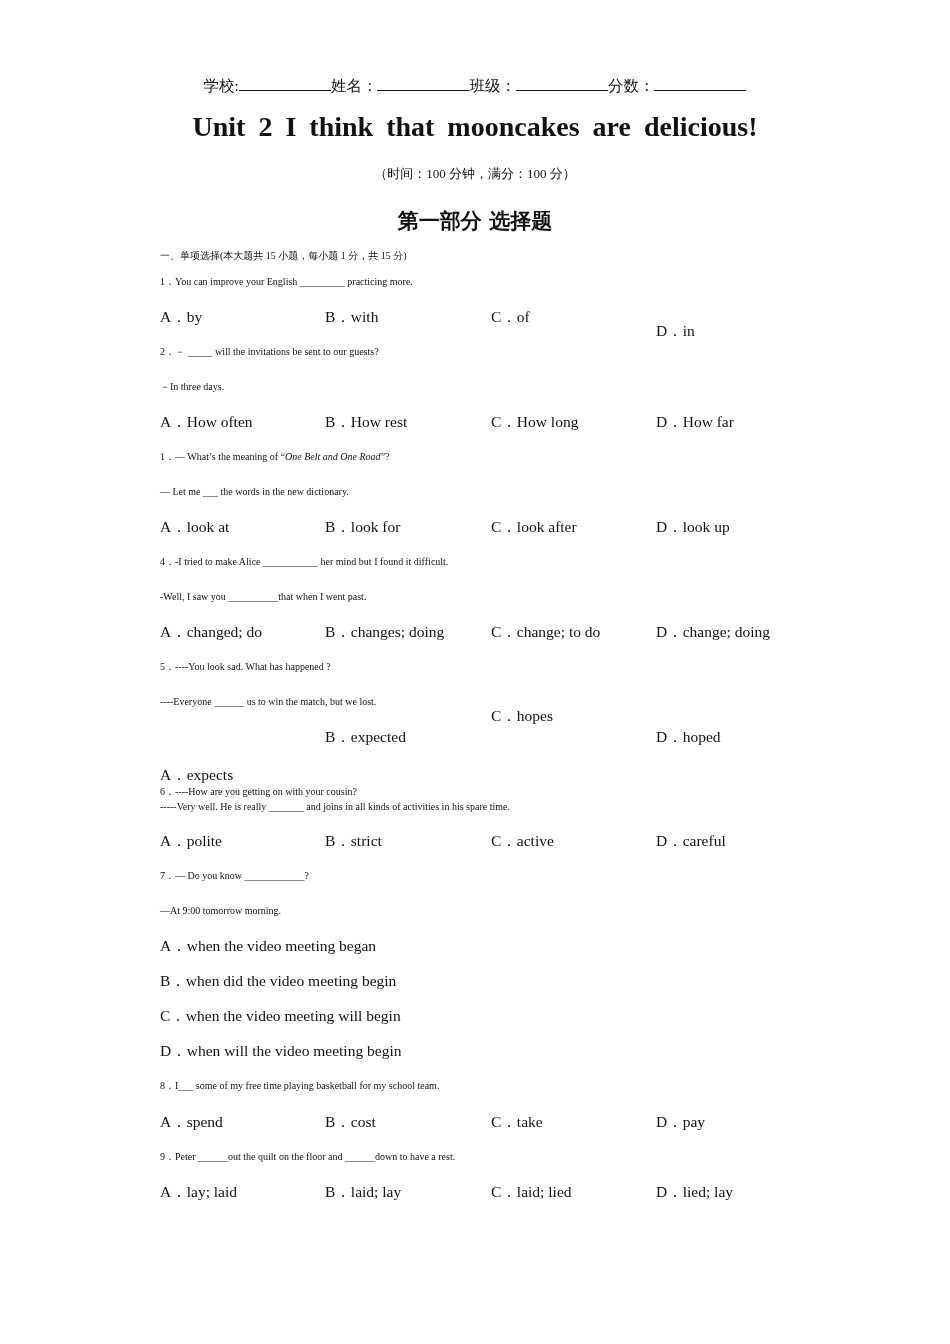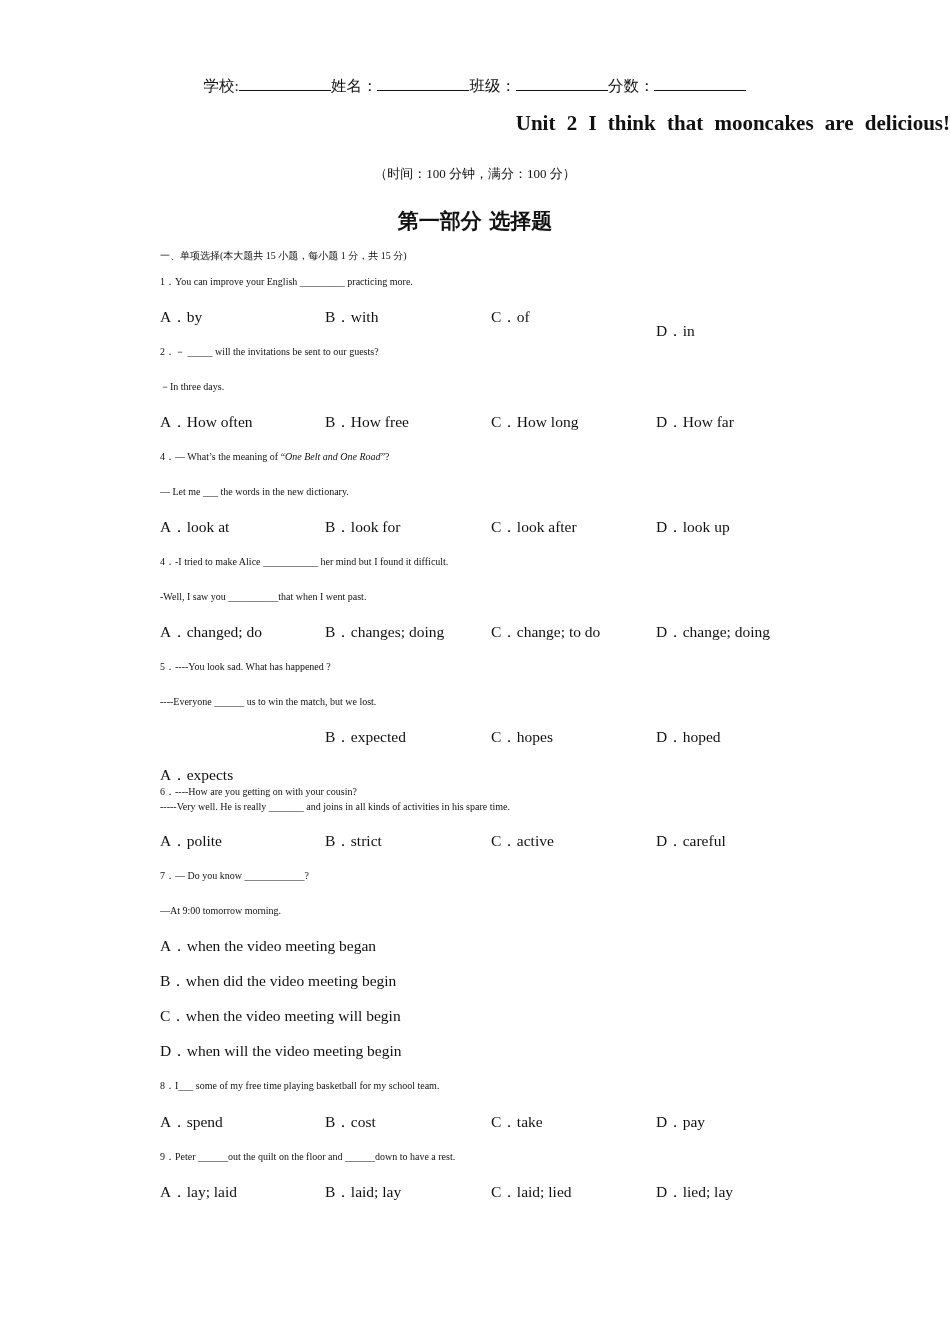--- a/index.html
+++ b/index.html
@@ -1,22 +1,22 @@
 <!DOCTYPE html>
 <html><head>
 <meta charset="utf-8">
 <style>
   html, body { margin:0; padding:0; background:#ffffff; }
   body { width:950px; height:1344px; position:relative; overflow:hidden;
          font-family:"Liberation Serif", "DejaVu Serif", serif; color:#111; }
   .line { position:absolute; left:160px; font-size:10px; white-space:nowrap; line-height:20px; }
   .header { position:absolute; top:76px; left:0; width:950px; text-align:center; font-size:15.5px; }
   .blank-s { display:inline-block; border-bottom:1px solid #111; height:14px; vertical-align:baseline; }
-  .title { position:absolute; top:111px; left:0; width:950px; text-align:right;
-           font-weight:bold; font-size:21px; word-spacing:6px; }
+  .title { position:absolute; top:111px; left:0; width:950px; text-align:center;
+           font-weight:bold; font-size:28px; word-spacing:6px; }
   .sub { position:absolute; top:165px; left:0; width:950px; text-align:center; font-size:13px; }
   .part { position:absolute; top:207px; left:0; width:950px; text-align:center; font-weight:bold; font-size:21px;
           font-family:"DejaVu Sans", sans-serif; }
   .opt { position:absolute; font-size:15.5px; white-space:nowrap; line-height:20px; }
   .c1 { left:160px; } .c2 { left:325px; } .c3 { left:491px; } .c4 { left:656px; }
 </style>
 </head>
 <body>
 
 <div class="header">
@@ -30,43 +30,43 @@
 
 <div class="line" style="top:272px">1．You can improve your English _________ practicing more.</div>
 <div class="opt c1" style="top:307px">A．by</div>
 <div class="opt c2" style="top:307px">B．with</div>
 <div class="opt c3" style="top:307px">C．of</div>
 <div class="opt c4" style="top:321px">D．in</div>
 
 <div class="line" style="top:342px">2．－ _____  will the invitations be sent to our guests?</div>
 <div class="line" style="top:377px">－In three days.</div>
 <div class="opt c1" style="top:412px">A．How often</div>
-<div class="opt c2" style="top:412px">B．How free</div>
+<div class="opt c2" style="top:412px">B．How rest</div>
 <div class="opt c3" style="top:412px">C．How long</div>
 <div class="opt c4" style="top:412px">D．How far</div>
 
-<div class="line" style="top:447px"><span>4．—  What’s the meaning of “</span><i>One Belt and One Road</i><span>”?</span></div>
+<div class="line" style="top:447px"><span>1．—  What’s the meaning of “</span><i>One Belt and One Road</i><span>”?</span></div>
 <div class="line" style="top:482px">— Let me ___ the words in the new dictionary.</div>
 <div class="opt c1" style="top:517px">A．look at</div>
 <div class="opt c2" style="top:517px">B．look for</div>
 <div class="opt c3" style="top:517px">C．look after</div>
 <div class="opt c4" style="top:517px">D．look up</div>
 
 <div class="line" style="top:552px">4．-I tried to make Alice ___________ her mind but I found it difficult.</div>
 <div class="line" style="top:587px">-Well, I saw you __________that when I went past.</div>
 <div class="opt c1" style="top:622px">A．changed; do</div>
 <div class="opt c2" style="top:622px">B．changes; doing</div>
 <div class="opt c3" style="top:622px">C．change; to do</div>
 <div class="opt c4" style="top:622px">D．change; doing</div>
 
 <div class="line" style="top:657px">5．----You look sad. What has happened ?</div>
 <div class="line" style="top:692px">----Everyone ______ us to win the match, but we lost.</div>
 <div class="opt c1" style="top:765px">A．expects</div>
 <div class="opt c2" style="top:727px">B．expected</div>
-<div class="opt c3" style="top:727px">C．hopes</div>
+<div class="opt c3" style="top:706px">C．hopes</div>
 <div class="opt c4" style="top:727px">D．hoped</div>
 
 <div class="line" style="top:782px">6．----How are you getting on with your cousin?</div>
 <div class="line" style="top:797px">-----Very well. He is really _______ and joins in all kinds of activities in his spare time.</div>
 <div class="opt c1" style="top:831px">A．polite</div>
 <div class="opt c2" style="top:831px">B．strict</div>
 <div class="opt c3" style="top:831px">C．active</div>
 <div class="opt c4" style="top:831px">D．careful</div>
 
 <div class="line" style="top:866px">7．—  Do you know ____________?</div>

